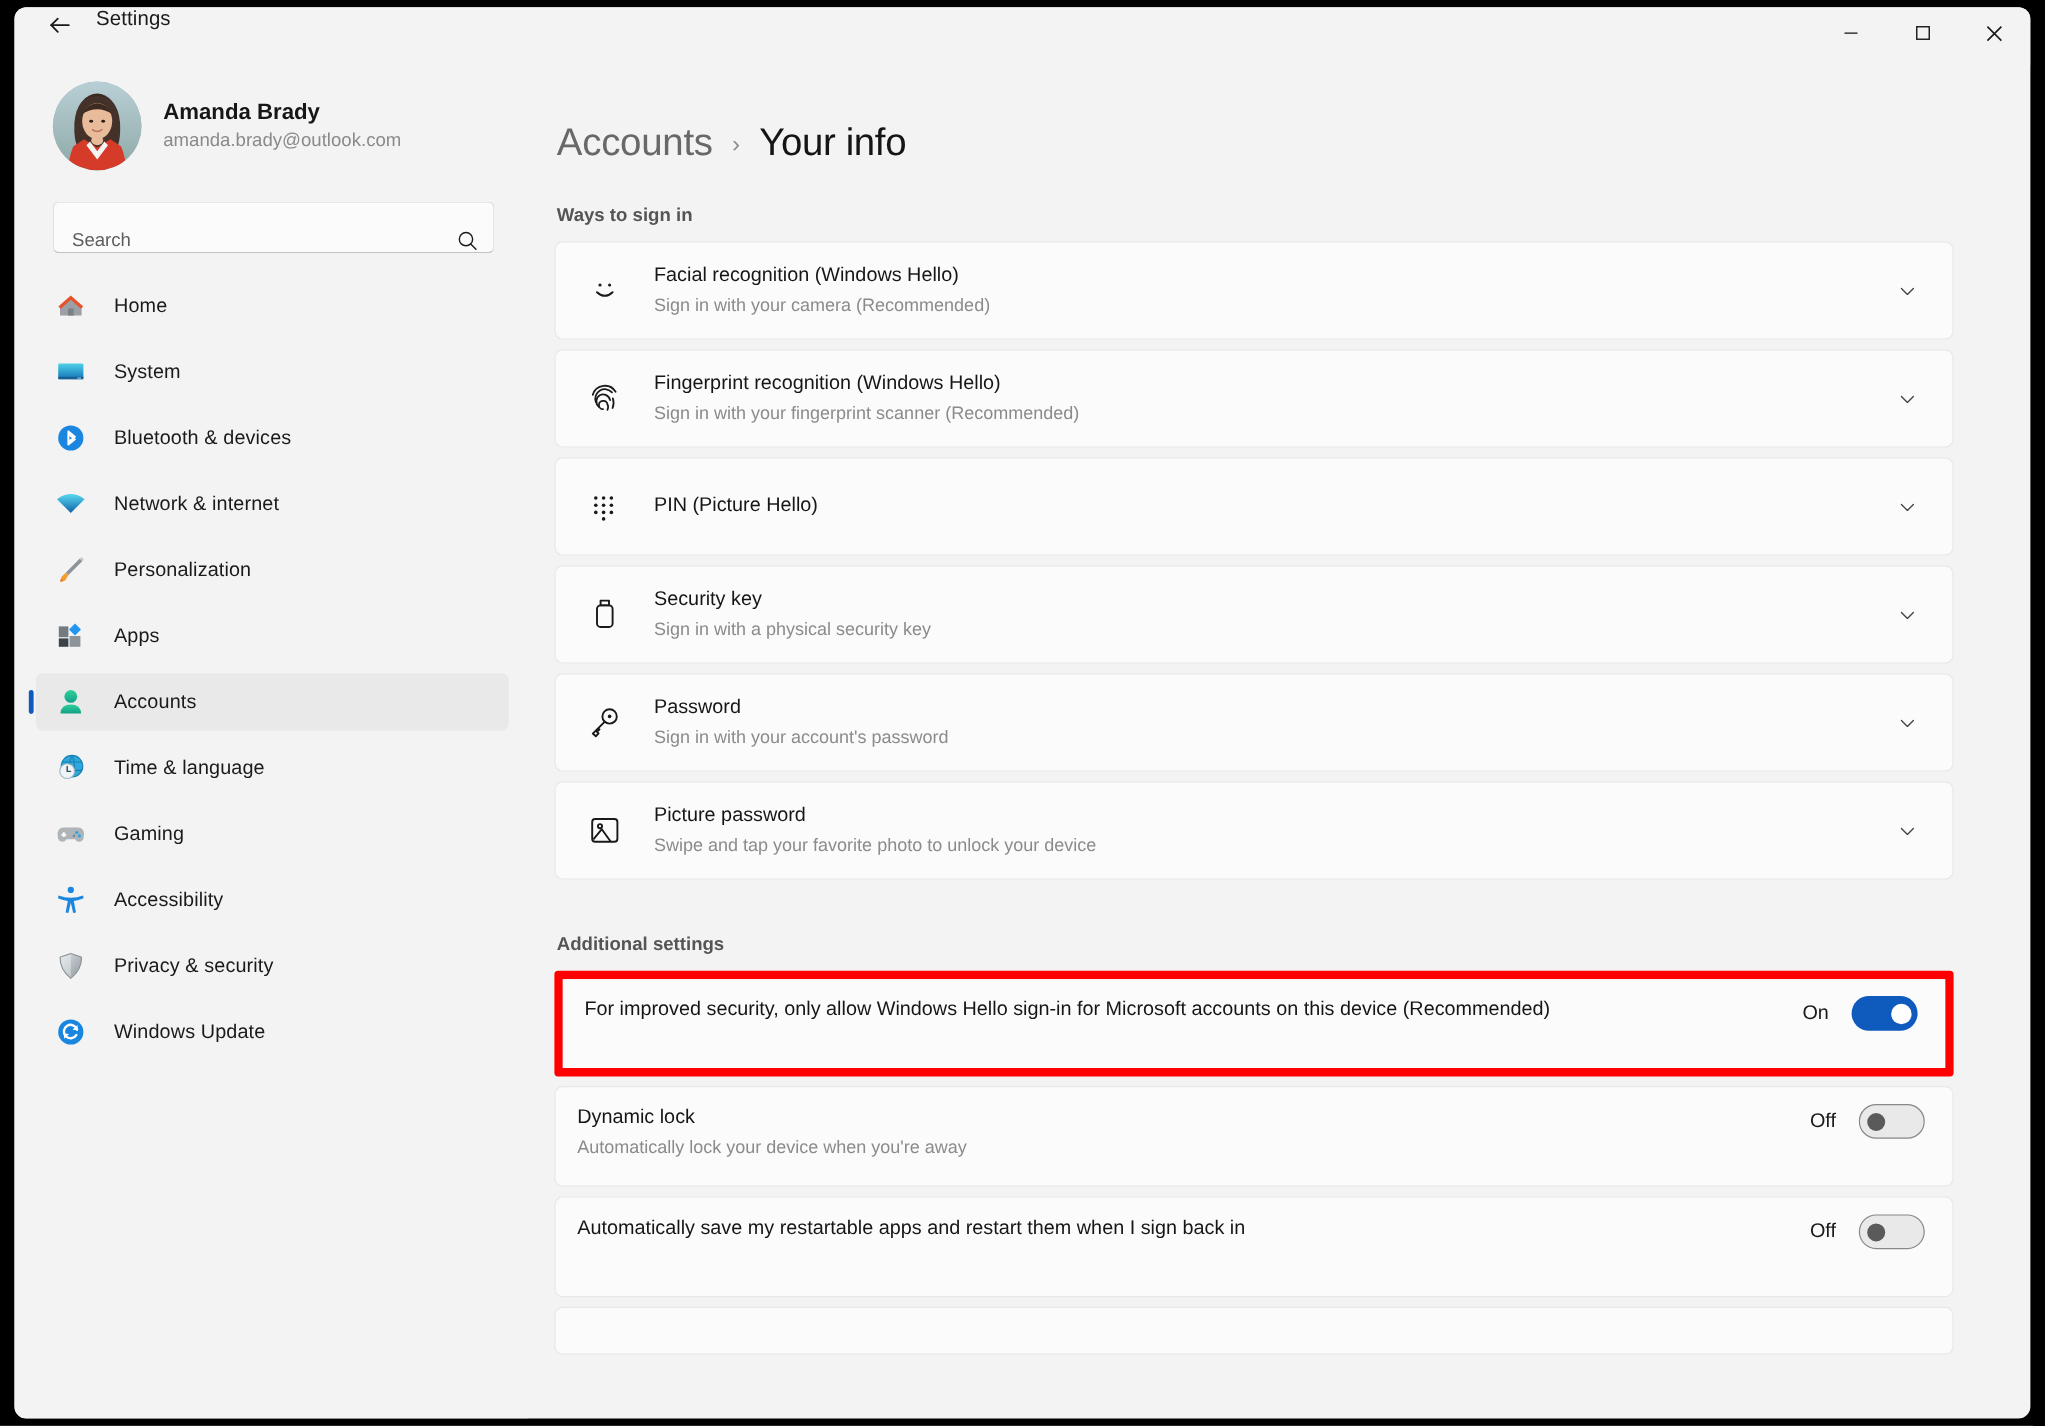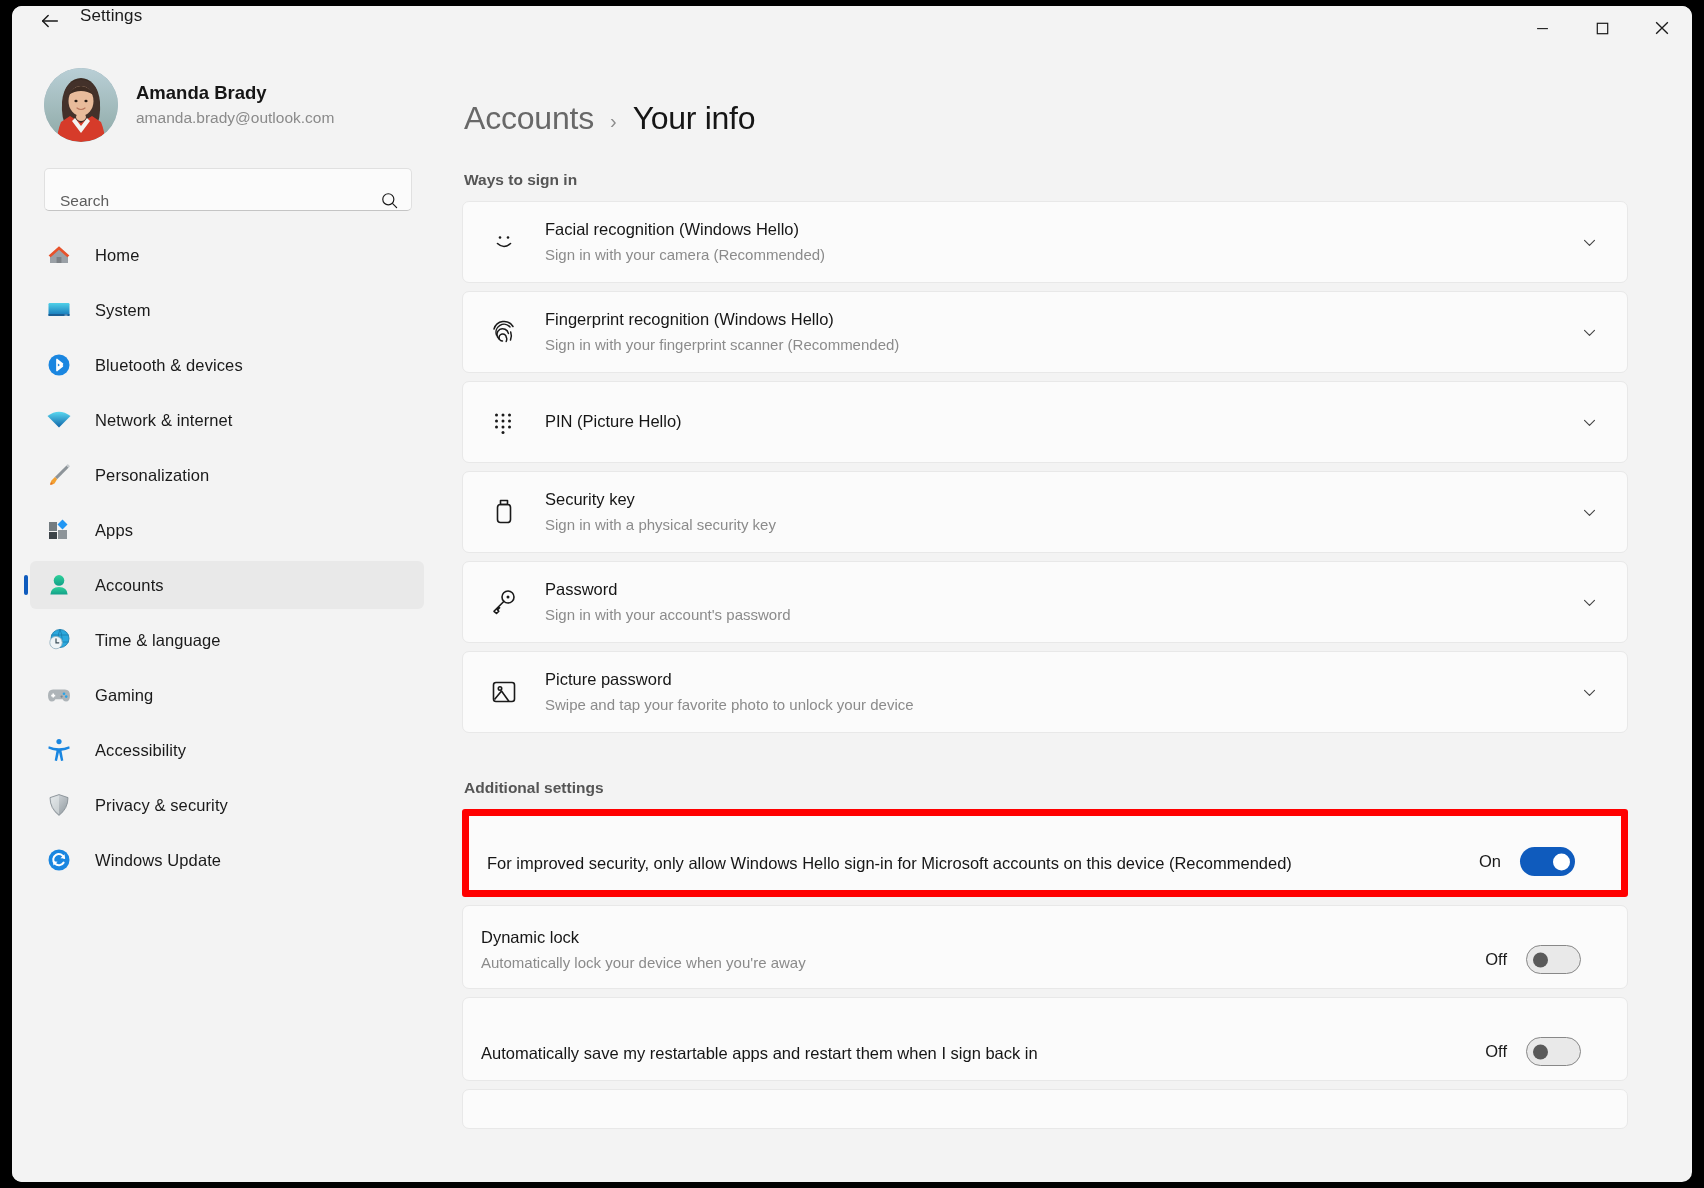--- a/index.html
+++ b/index.html
@@ -226,23 +226,23 @@
     flex: 0 0 32px;
   }
 
   
   .toggle-row {
     background: #fbfbfb;
     border: 1px solid #e8e8e8;
     border-radius: 7px;
     margin-bottom: 8px;
     display: flex;
-    align-items: flex-end;
+    align-items: flex-start;
     min-height: 84px;
-    padding: 14px 46px 14px 18px;
+    padding: 14px 23px 14px 18px;
   }
   .toggle-row .card-text { padding-left: 0; }
   .toggle-row .card-title { font-size: 16.5px; }
   .toggle-wrap {
     display: flex;
     align-items: center;
     flex: 0 0 auto;
     margin-left: 30px;
   }
   .toggle-state {

